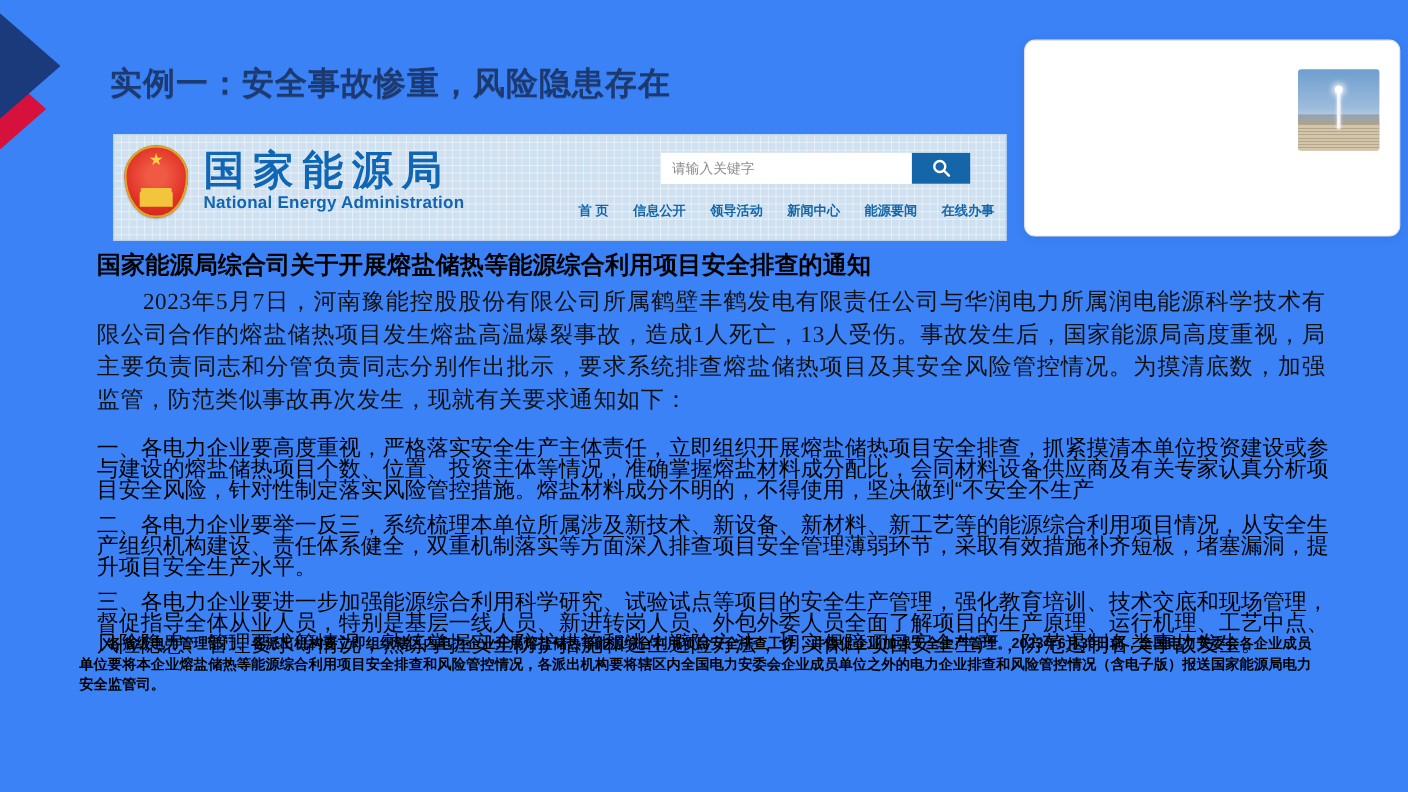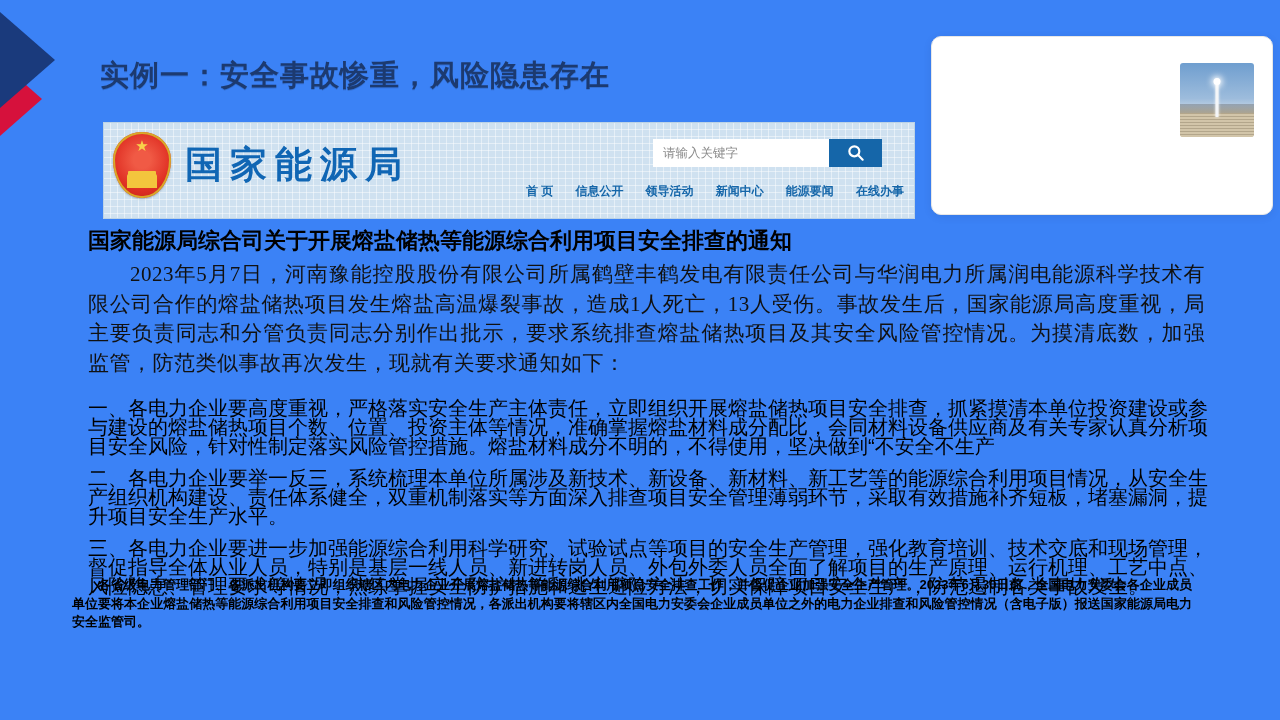--- a/index.html
+++ b/index.html
@@ -47,21 +47,21 @@
     position:absolute; left:50%; bottom:10px; transform:translateX(-50%);
     width:30px; height:14px; background:#f3c53d; border-radius:2px 2px 0 0;
     box-shadow:0 -4px 0 -1px #f3c53d;
   }
   .site-name-block { margin-left:14px; }
   .site-name { font-size:37px; font-weight:bold; color:#1066b4; letter-spacing:8px; line-height:1.05; }
   .site-name-en { font-size:15.5px; font-weight:bold; color:#1066b4; margin-top:2px; letter-spacing:0.2px; }
 
   .search-row { position:absolute; right:33px; top:17px; display:flex; }
   .search-input {
-    width:176px; height:28px; border:1px solid #ffffff; background:#ffffff;
+    width:228px; height:28px; border:1px solid #ffffff; background:#ffffff;
     font-size:12.5px; color:#666; padding:0 9px; outline:none;
     font-family:"Liberation Sans", sans-serif;
   }
   .search-input::placeholder { color:#8b8b8b; }
   .search-btn {
     width:53px; height:28px; background:#1566a9; border:none; cursor:pointer;
     display:flex; align-items:center; justify-content:center;
   }
   .nav-row {
     position:absolute; right:11px; top:61px; width:378px;
@@ -136,20 +136,21 @@
   <div class="slide-title">实例一：安全事故惨重，风险隐患存在</div>
 
   <div class="site-header">
     <div class="logo-row">
       <div class="emblem">
         <span class="star-big">★</span>
         <span class="gate"></span>
       </div>
       <div class="site-name-block">
         <div class="site-name">国家能源局</div>
+        <div class="site-name-en">National Energy Administration</div>
       </div>
     </div>
     <div class="search-row">
       <input class="search-input" type="text" placeholder="请输入关键字" style="">
       <button class="search-btn">
         <svg width="20" height="20" viewBox="0 0 24 24" fill="none" stroke="#ffffff" stroke-width="2.6" stroke-linecap="round">
           <circle cx="10" cy="10" r="6"></circle>
           <line x1="14.5" y1="14.5" x2="20" y2="20"></line>
         </svg>
       </button>

